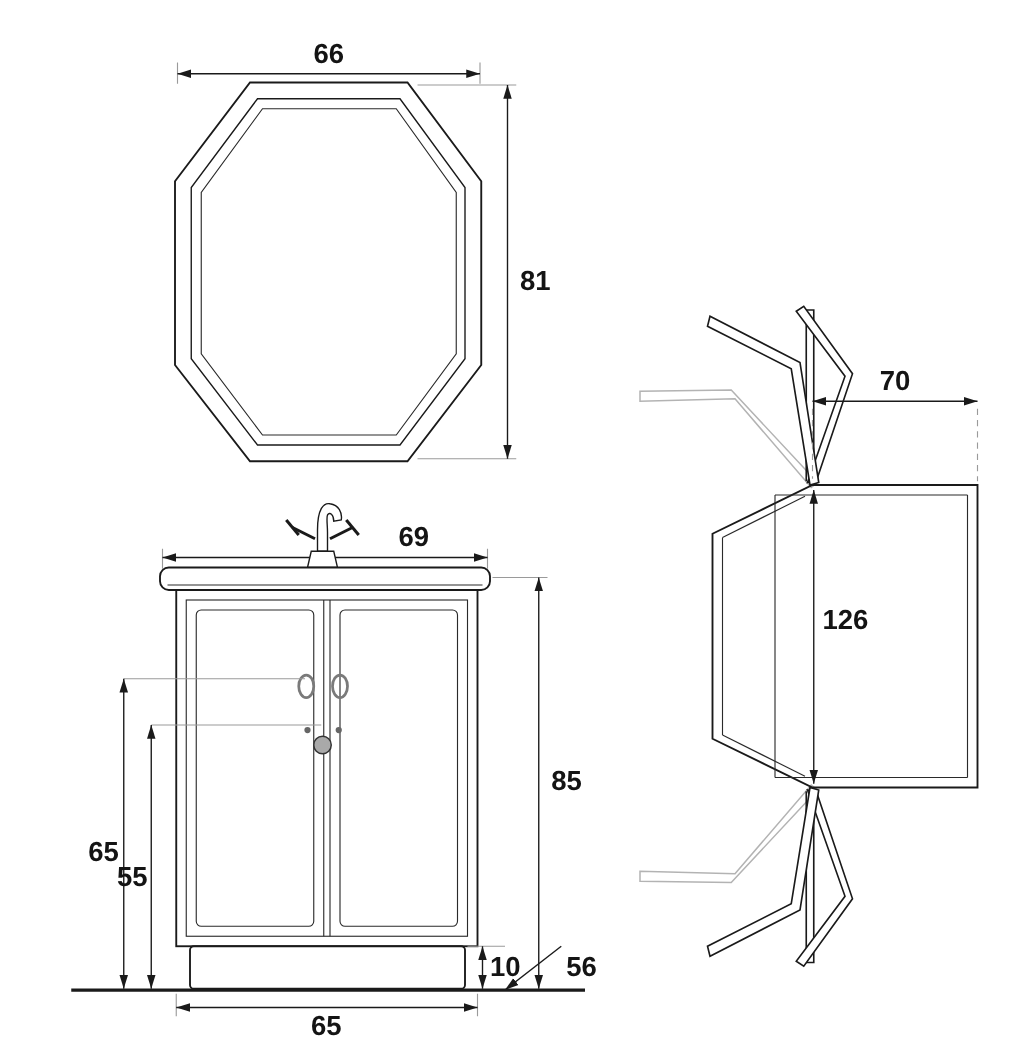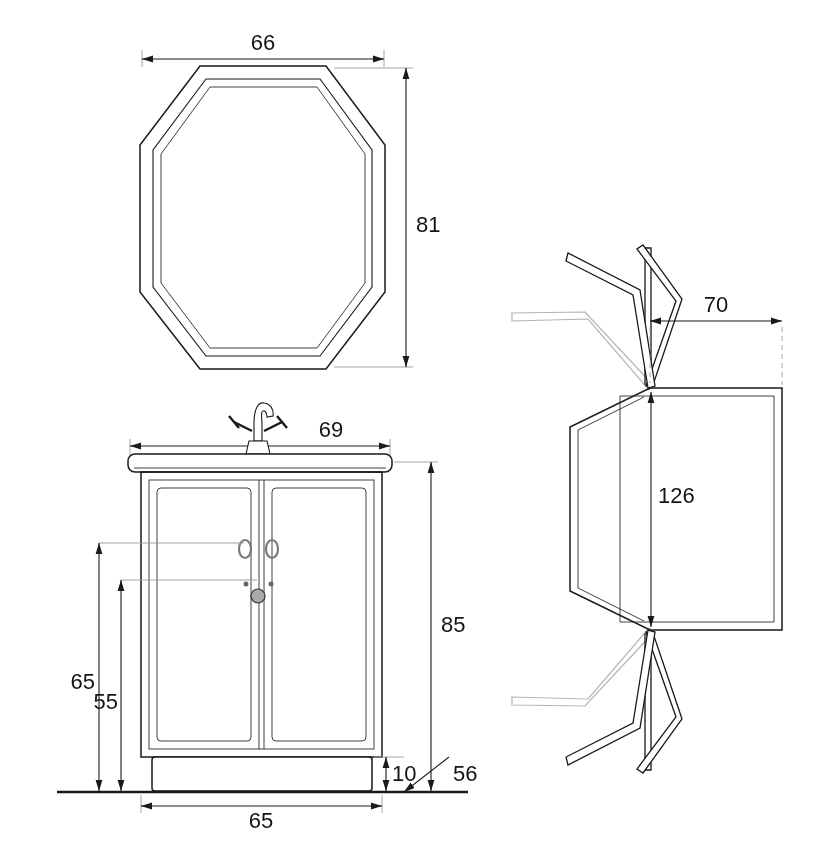--- a/index.html
+++ b/index.html
@@ -1,16 +1,16 @@
 <!DOCTYPE html>
 <html><head>
 <meta charset="utf-8">
 <style>
   html,body { margin:0; padding:0; background:#ffffff; }
-  .canvas { position:relative; width:825px; height:848px; background:#ffffff; overflow:hidden; }
+  .canvas { position:relative; width:825px; height:848px; background:#ffffff; overflow:hidden;font-weight:bold; }
   svg { display:block; }
 
   .ln      { stroke:#1a1a1a; stroke-width:1.5; fill:none; }
   .ln-med  { stroke:#1a1a1a; stroke-width:1.1; fill:none; }
   .ln-thin { stroke:#2a2a2a; stroke-width:0.9; fill:none; }
   .dim     { stroke:#1a1a1a; stroke-width:1.1; fill:none; }
   .ext     { stroke:#9a9a9a; stroke-width:0.9; fill:none; }
   .dash    { stroke:#9a9a9a; stroke-width:0.9; fill:none; stroke-dasharray:5 4; }
   .leaf    { stroke:#1a1a1a; stroke-width:1.3; fill:#ffffff; }
   .leaf-ghost { stroke:#b3b3b3; stroke-width:1.2; fill:#ffffff; }

